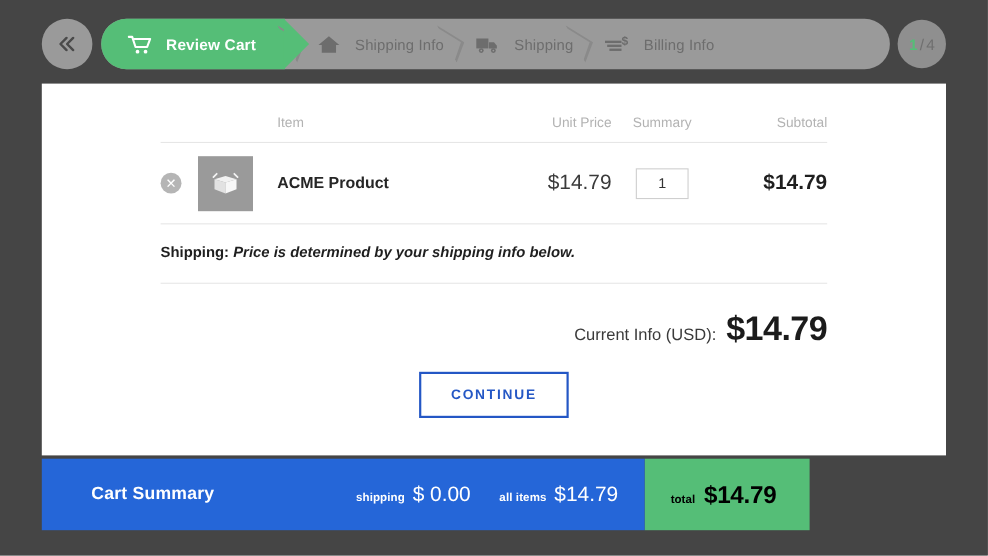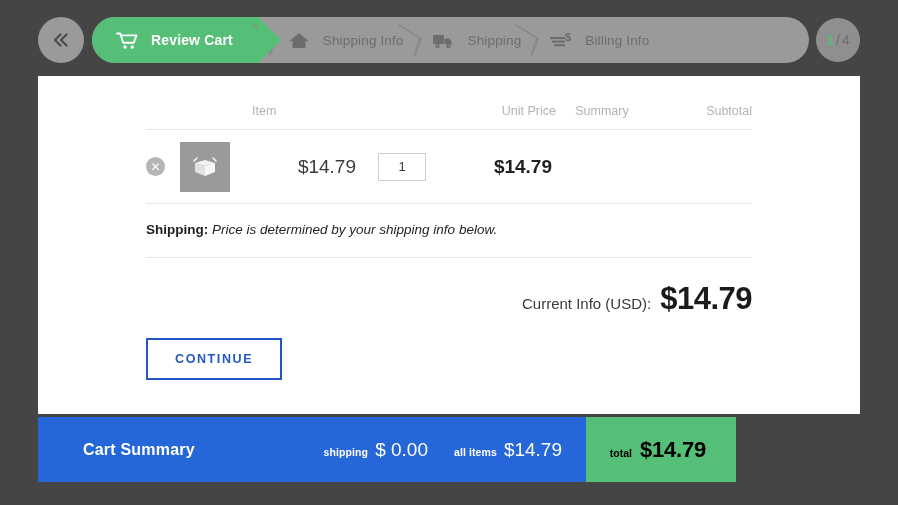--- a/index.html
+++ b/index.html
@@ -241,21 +241,21 @@
     color: #1f1f1f;
   }
 
   .ship-note {
     padding: 18px 0 20px 0;
     border-bottom: 1px solid #e6e6e6;
     font-size: 13.5px;
     color: #1f1f1f;
   }
   .ship-note .lbl { font-weight: bold; font-style: normal; }
-  .ship-note .txt { font-style: italic; }
+  .ship-note .txt { font-style: italic; font-weight: bold; }
 
   .total-row {
     display: flex;
     align-items: baseline;
     justify-content: flex-end;
     padding: 23px 0 0 0;
   }
   .total-label {
     font-size: 15px;
     color: #3a3a3a;
@@ -263,21 +263,21 @@
   }
   .total-amount {
     font-size: 31px;
     font-weight: bold;
     color: #1b1b1b;
     letter-spacing: -0.5px;
   }
 
   .btn-row {
     display: flex;
-    justify-content: flex-start;
+    justify-content: center;
     padding-top: 21px;
   }
   .continue-btn {
     border: 2px solid #2457c5;
     background: #ffffff;
     color: #2457c5;
     font-size: 12.5px;
     font-weight: bold;
     letter-spacing: 1.6px;
     padding: 12px 27px;
@@ -444,20 +444,23 @@
             <span>
               <svg width="30" height="30" viewBox="0 0 30 30" aria-hidden="true">
                 <path d="M5 11 L15 8 L25 11 L15 14 Z" fill="#f2f2f2"></path>
                 <path d="M5 11 L15 14 L15 24 L5 20 Z" fill="#e2e2e2"></path>
                 <path d="M25 11 L15 14 L15 24 L25 20 Z" fill="#f7f7f7"></path>
                 <path d="M4 9 L7 6 M26 9 L23 6" stroke="#f2f2f2" stroke-width="1.6" fill="none" stroke-linecap="round"></path>
               </svg>
             </span>
           </div>
         </div>
+        <div class="c-item">
+          <span class="item-name">ACME Product</span>
+        </div>
         <div class="c-price">
           <span class="unit-price">$14.79</span>
         </div>
         <div class="c-qty">
           <input class="qty-box" type="text" value="1" style="">
         </div>
         <div class="c-sub">
           <span class="subtotal">$14.79</span>
         </div>
       </div>

